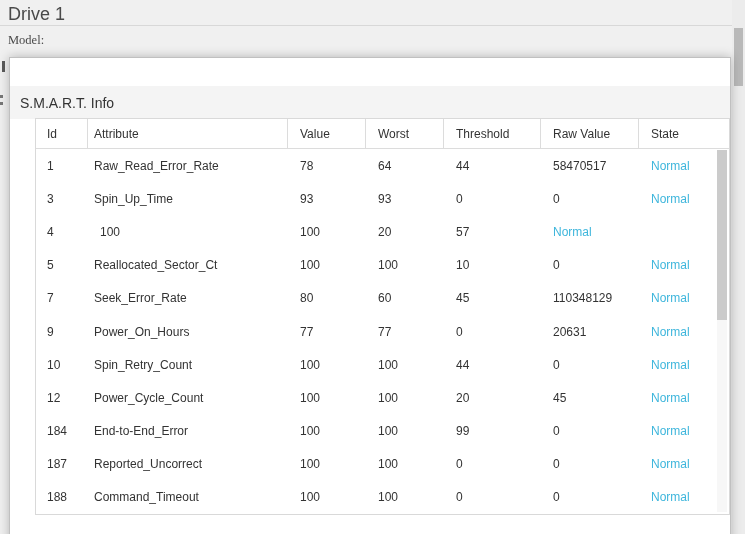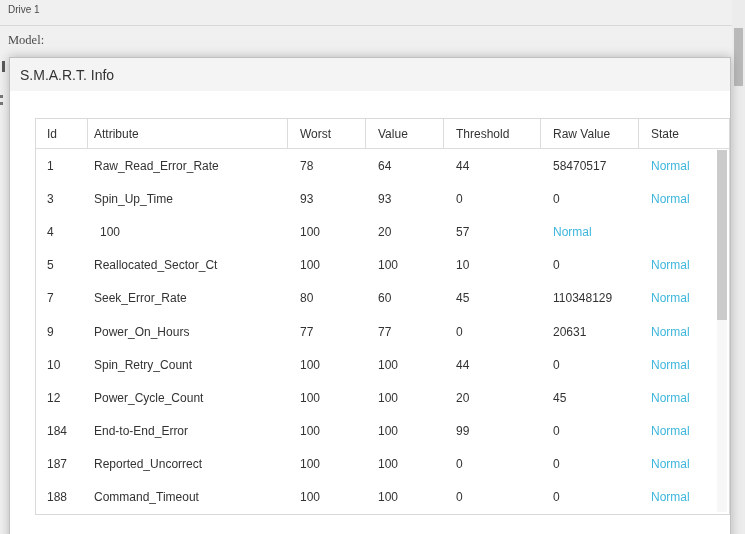--- a/index.html
+++ b/index.html
@@ -9,21 +9,21 @@
     height: 534px;
     overflow: hidden;
     background: #f0f0f0;
     font-family: "Liberation Sans", sans-serif;
     color: #4a4a4a;
   }
 
   
   .drive-title {
     position: absolute; left: 8px; top: 4px;
-    font-size: 10px; color: #4a4a4a;
+    font-size: 18px; color: #4a4a4a;
   }
   .page-divider {
     position: absolute; left: 0; top: 25px; width: 745px; height: 1px;
     background: #d8d8d8;
   }
   .model-label {
     position: absolute; left: 8px; top: 33px;
     font-size: 12.5px; color: #4a4a4a; font-family: Liberation Serif, serif;
   }
   .model-value {
@@ -57,21 +57,21 @@
     background: #ffffff;
     border: 1px solid #c0c0c0;
     box-shadow: 0 0 10px rgba(0,0,0,0.25);
     z-index: 5;
   }
   .dialog-header {
     height: 33px;
     background: #f4f4f4;
     display: flex; align-items: center;
     padding-left: 10px;
-    font-size: 14px; color: #333;
+    font-size: 14px; color: #333; margin-top: 28px;
   }
 
   
   .smart-table {
     position: absolute; left: 25px; top: 60px;
     width: 695px; height: 397px;
     border: 1px solid #d9d9d9;
     background: #fff;
     box-sizing: border-box;
   }
@@ -134,22 +134,22 @@
 
   <div class="dialog">
     <div class="dialog-header">
       <span>S.M.A.R.T. Info</span>
     </div>
 
     <div class="smart-table">
       <div class="thead" id="thead">
           <div class="th col-id">Id</div>
           <div class="th col-attribute">Attribute</div>
+          <div class="th col-value">Value</div>
           <div class="th col-worst">Worst</div>
-          <div class="th col-value">Value</div>
           <div class="th col-threshold">Threshold</div>
           <div class="th col-raw">Raw Value</div>
           <div class="th col-state">State</div>
         </div>
       <div class="tbody" id="tbody">
           <div class="tr">
             <div class="td col-id">1</div>
             <div class="td col-attribute">Raw_Read_Error_Rate</div>
             <div class="td col-value">78</div>
             <div class="td col-worst">64</div>

